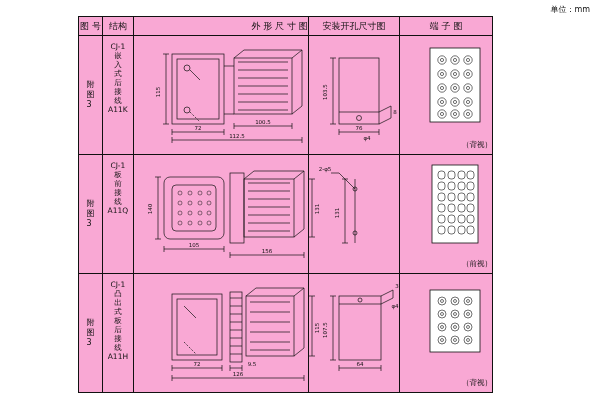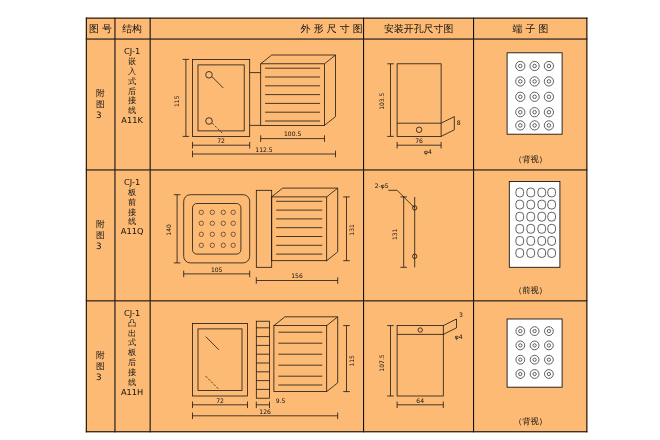--- a/index.html
+++ b/index.html
@@ -1,41 +1,42 @@
 <!DOCTYPE html>
 <html><head>
 <meta charset="utf-8">
 <style>
   html,body{margin:0;padding:0;background:#ffffff;}
   body{width:600px;height:400px;overflow:hidden;font-family:"DejaVu Sans","Liberation Sans",sans-serif;color:#111;}
   .page{position:relative;width:600px;height:400px;}
   .unit{position:absolute;left:430px;top:4px;width:160px;text-align:right;font-size:8px;color:#111;}
-  table.main{position:absolute;left:78px;top:16px;border-collapse:collapse;width:456px;height:374px;background:#fdba74;}
+  table.main{position:absolute;left:78px;top:16px;border-collapse:collapse;width:415px;height:374px;background:#f9a8d4;}
   table.main td,table.main th{border:1px solid #111;padding:0;margin:0;}
   .hdr{height:18px;text-align:center;font-size:9px;font-weight:normal;vertical-align:middle;}
   .c-no{width:26px;}
   .c-struct{width:32px;}
   .c-outline{width:210px;text-align:right;}
   .c-mount{width:108px;}
   .c-term{width:110px;}
   .cell{position:relative;vertical-align:middle;}
   .rowcell{height:118px;}
   .vtext{display:flex;flex-direction:column;align-items:center;justify-content:center;height:100%;font-size:8px;line-height:10px;}
   .vtext span{display:block;}
   .structtxt{display:flex;flex-direction:column;align-items:center;height:100%;padding:6px 0;font-size:7.5px;line-height:9px;box-sizing:border-box;}
   .structtxt .mid{display:flex;flex-direction:column;align-items:center;}
   .draw{position:relative;width:100%;height:100%;}
   .draw svg{position:absolute;left:0;top:0;}
-  .caption{position:absolute;width:100%;text-align:center;font-size:7.5px;bottom:4px;}
+  .caption{position:absolute;width:100%;text-align:right;font-size:7.5px;bottom:4px;}
 </style>
 </head>
 <body>
 
 <div class="page">
 
+  <div class="unit">单位：mm</div>
 
   <table class="main">
     <thead>
       <tr>
         <th class="hdr c-no">图 号</th>
         <th class="hdr c-struct">结构</th>
         <th class="hdr c-outline">外 形 尺 寸 图</th>
         <th class="hdr c-mount">安装开孔尺寸图</th>
         <th class="hdr c-term">端 子 图</th>
       </tr>

